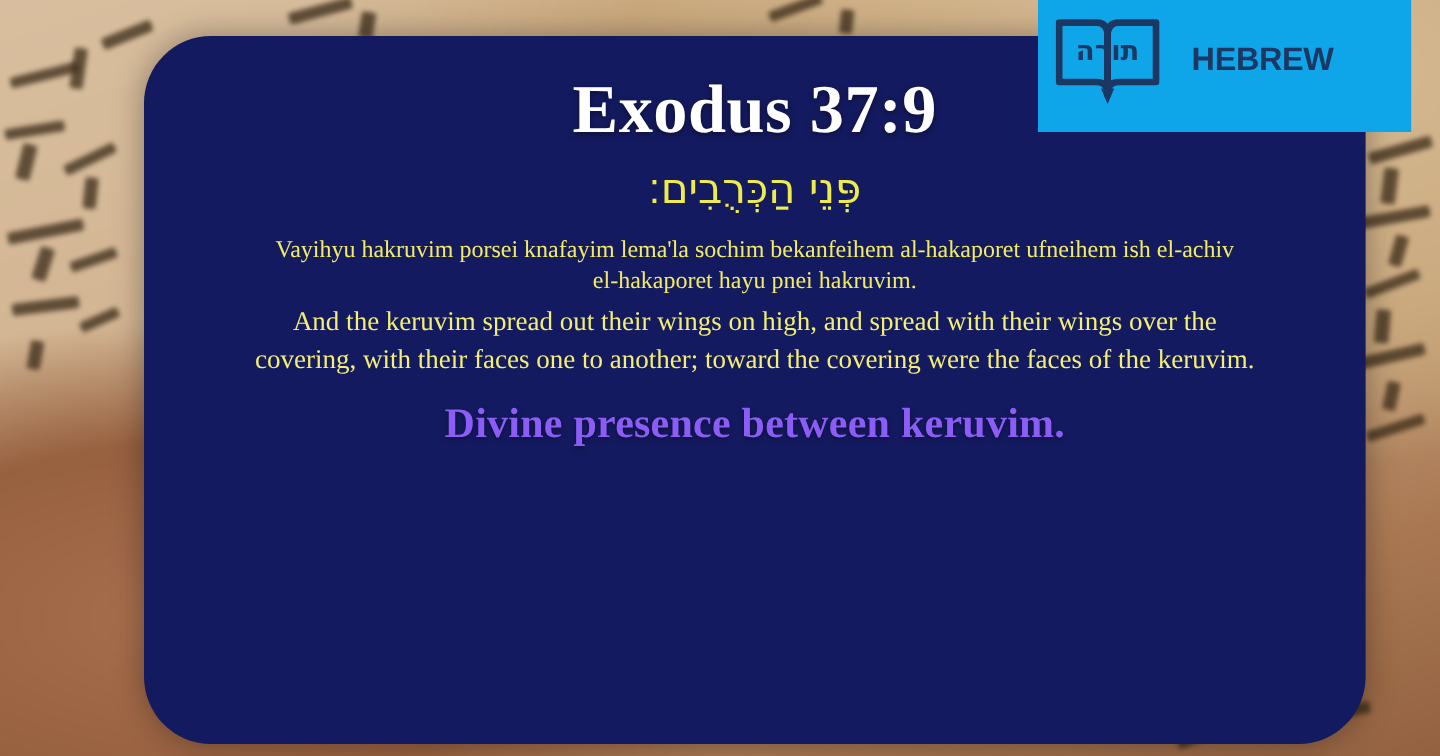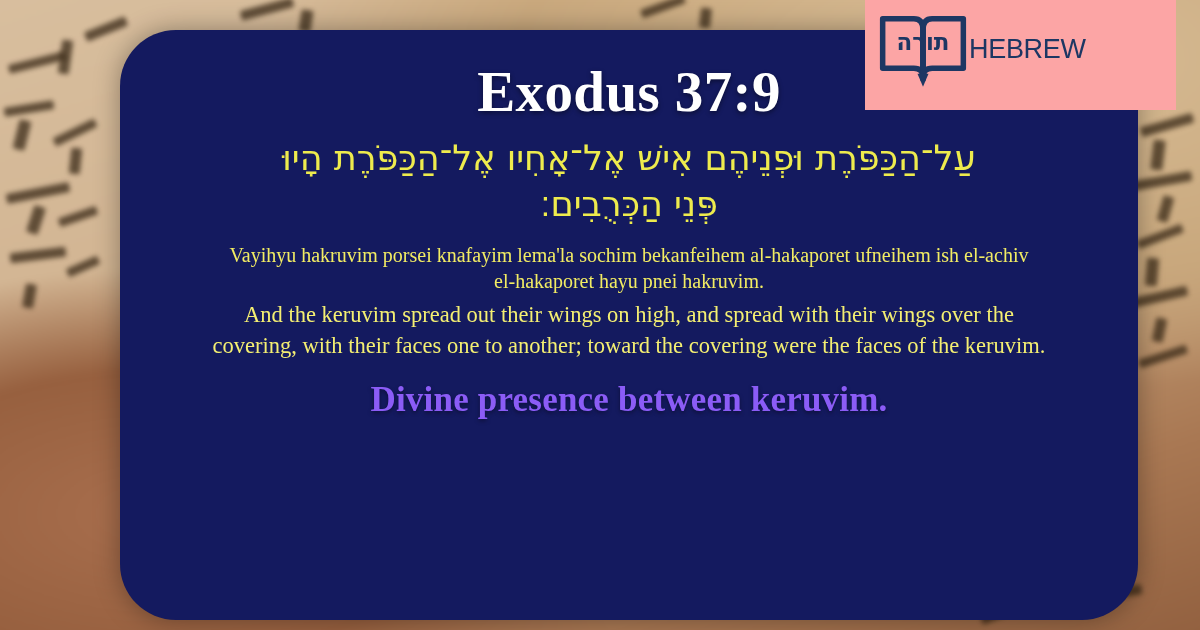--- a/index.html
+++ b/index.html
@@ -94,31 +94,31 @@
     margin-top:18px;
     letter-spacing:.2px;
     text-shadow:0 2px 4px rgba(0,0,0,.4);
   }
 
   
   #logo-badge {
     position:absolute;
     left:865px; top:0px;
     width:311px; height:110px;
-    background:#fca5a5;
+    background:#0ea5e9;
     display:flex;
     align-items:center;
-    gap:0;
+    gap:24px;
     padding:8px 10px 19px 12px;
   }
   #logo-mark { flex:0 0 auto; width:92px; height:88px; }
   #logo-text {
     color:#1d3763;
     font-family:"Liberation Sans", sans-serif;
-    font-weight:400;
+    font-weight:700;
     font-size:27px;
     line-height:1.02;
     letter-spacing:-0.3px;
     text-align:center;
   }
   #logo-text .l3 { font-size:24.5px; letter-spacing:-0.2px; }
 </style>
 </head>
 <body>
 
@@ -158,21 +158,20 @@
     <div class="ink" style="left:980px; top:608px; width:44px; height:9px;  transform:rotate(-22deg);"></div>
     <div class="ink" style="left:1092px;top:588px; width:50px; height:10px; transform:rotate(-9deg);"></div>
   </div>
 </div>
 
 <div id="panel">
   <div id="panel-inner">
     <div id="verse-title">Exodus 37:9</div>
 
     <div id="hebrew-block">
-      <div>עַל־הַכַּפֹּרֶת וּפְנֵיהֶם אִישׁ אֶל־אָחִיו אֶל־הַכַּפֹּרֶת הָיוּ</div>
       <div>פְּנֵי הַכְּרֻבִים׃</div>
     </div>
 
     <div id="translit-block">Vayihyu hakruvim porsei knafayim lema'la sochim bekanfeihem al-hakaporet ufneihem ish el-achiv el-hakaporet hayu pnei hakruvim.</div>
 
     <div id="english-block">And the keruvim spread out their wings on high, and spread with their wings over the covering, with their faces one to another; toward the covering were the faces of the keruvim.</div>
 
     <div id="summary-line">Divine presence between keruvim.</div>
   </div>
 </div>

